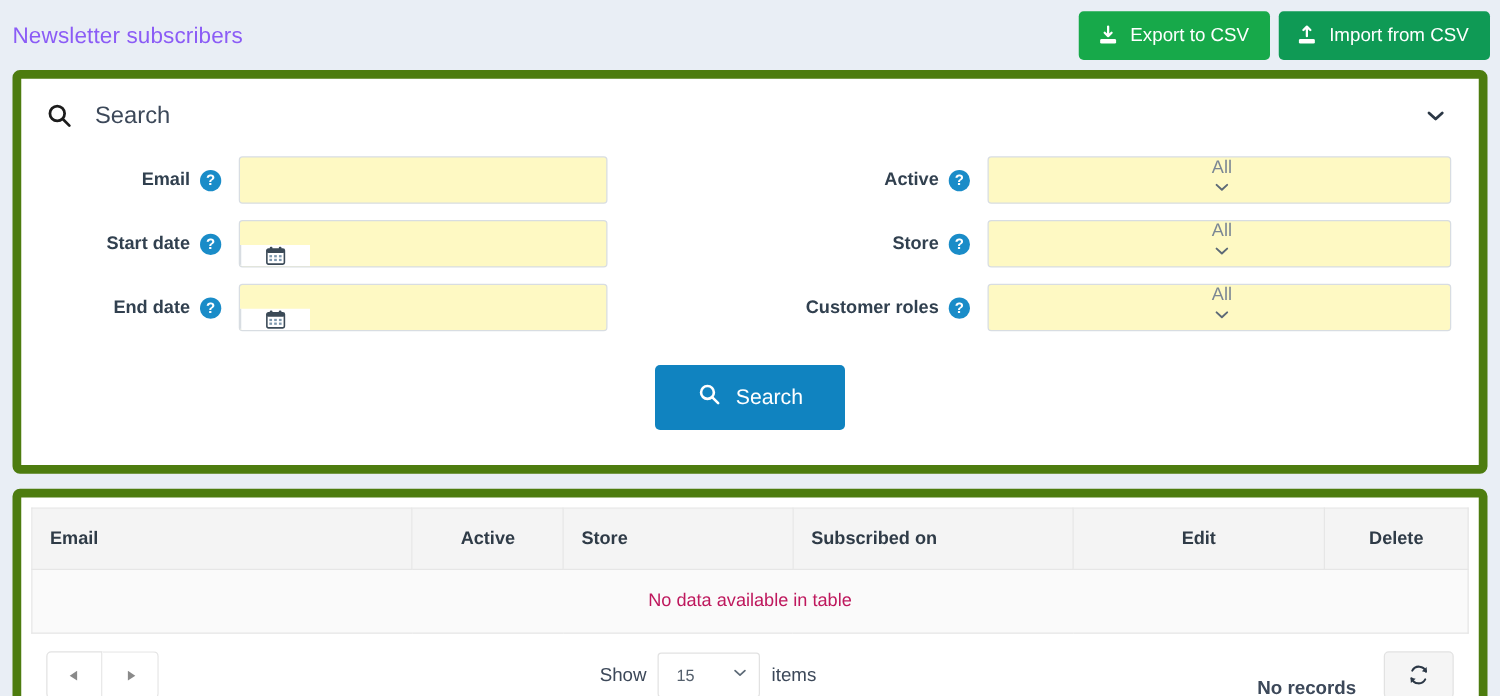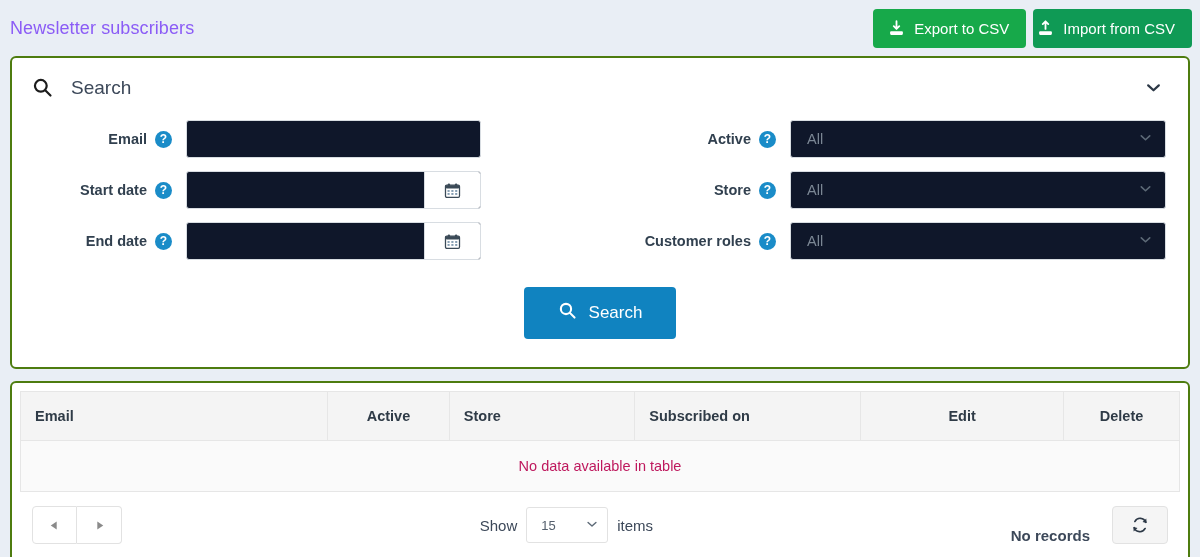--- a/index.html
+++ b/index.html
@@ -34,27 +34,27 @@
     gap: 9px;
     border: 0;
     border-radius: 4px;
     color: #fff;
     font-size: 15px;
     font-family: "Liberation Sans", sans-serif;
     cursor: pointer;
     white-space: nowrap;
   }
   .btn-export { background: #17a94a; padding: 11px 17px 11px 15px; }
-  .btn-import { background: #0f9a55; padding: 11px 17px 11px 4px; }
+  .btn-import { background: #0f9a55; padding: 11px 17px 11px 14px; }
   .btn svg { display: block; }
 
   
   .card {
     background: #fff;
-    border: 2px solid #4d7c0f;
+    border: 7px solid #4d7c0f;
     border-radius: 6px;
     margin: 0 10px 12px 10px;
   }
 
   
   .search-head {
     display: flex;
     align-items: center;
     padding: 17px 18px 14px 20px;
   }
@@ -105,21 +105,22 @@
     text-align: center;
     cursor: pointer;
     font-family: "Liberation Sans", sans-serif;
   }
 
   .field { flex: 1; }
   .input-plain, .input-group, .select-box {
     height: 38px;
     border: 1px solid #d8dde2;
     border-radius: 3px;
-    background: #0f172a;
+    background: #fef9c3;
+    flex-direction: column;
   }
   .col-left  .field { max-width: 295px; }
   .col-right .field { max-width: 425px; }
 
   .input-plain { width: 100%; }
   .input-group { display: flex; width: 100%; overflow: hidden; }
   .input-group .txt { flex: 1; border: 0; height: 100%; }
   .input-group .addon {
     width: 56px;
     border-left: 1px solid #d8dde2;

